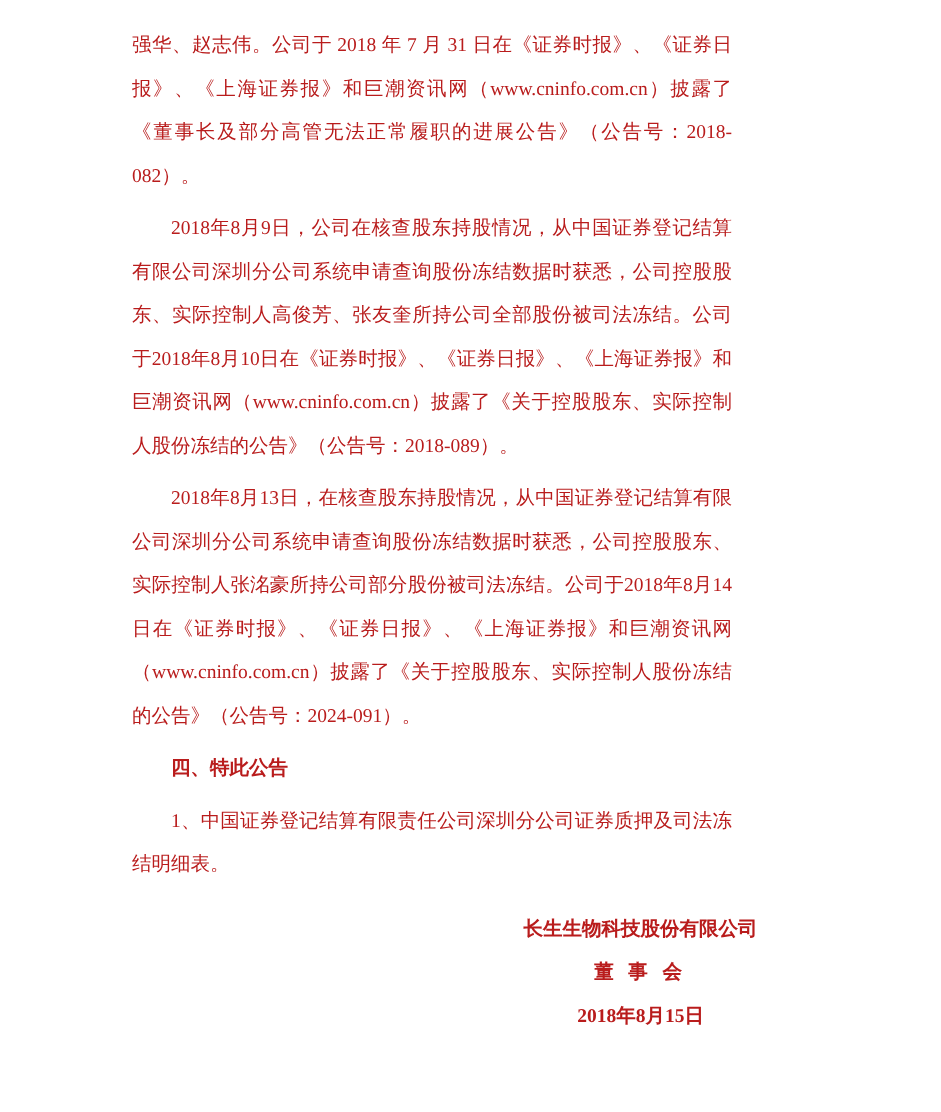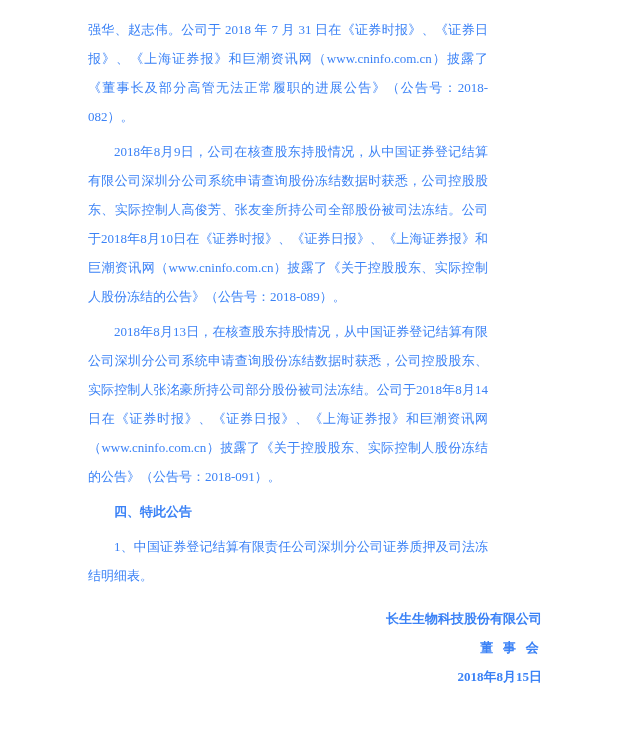--- a/index.html
+++ b/index.html
@@ -10,21 +10,21 @@
   .page {
     position: relative;
     width: 575px;
     height: 741px;
     background: #ffffff;
     box-sizing: border-box;
     padding: 15px 87px 0 88px;
     font-family: "Liberation Serif", "DejaVu Serif", serif;
     font-size: 13px;
     line-height: 29px;
-    color: #3b82f6;
+    color: #b91c1c;
     overflow: hidden;
   }
   .para {
     margin: 0 0 6px 0;
     text-align: justify;
     text-indent: 2em;
     word-break: break-word;
   }
   .para.no-indent {
     text-indent: 0;
@@ -39,36 +39,35 @@
   .signature {
     margin-top: 14px;
     margin-left: 224px;
     width: 230px;
     text-align: center;
     font-weight: bold;
   }
   .sig-line {
     line-height: 29px;
     white-space: nowrap;
-    text-align: right;
   }
   .sig-board {
     letter-spacing: 0.25em;
   }
 </style>
 </head>
 <body>
 
 <div class="page">
 
   <p class="para no-indent">强华、赵志伟。公司于 2018 年 7 月 31 日在《证券时报》、《证券日报》、《上海证券报》和巨潮资讯网（www.cninfo.com.cn）披露了《董事长及部分高管无法正常履职的进展公告》（公告号：2018-082）。</p>
 
   <p class="para">2018年8月9日，公司在核查股东持股情况，从中国证券登记结算有限公司深圳分公司系统申请查询股份冻结数据时获悉，公司控股股东、实际控制人高俊芳、张友奎所持公司全部股份被司法冻结。公司于2018年8月10日在《证券时报》、《证券日报》、《上海证券报》和巨潮资讯网（www.cninfo.com.cn）披露了《关于控股股东、实际控制人股份冻结的公告》（公告号：2018-089）。</p>
 
-  <p class="para">2018年8月13日，在核查股东持股情况，从中国证券登记结算有限公司深圳分公司系统申请查询股份冻结数据时获悉，公司控股股东、实际控制人张洺豪所持公司部分股份被司法冻结。公司于2018年8月14日在《证券时报》、《证券日报》、《上海证券报》和巨潮资讯网（www.cninfo.com.cn）披露了《关于控股股东、实际控制人股份冻结的公告》（公告号：2018-091）。</p>
+  <p class="para">2018年8月13日，在核查股东持股情况，从中国证券登记结算有限公司深圳分公司系统申请查询股份冻结数据时获悉，公司控股股东、实际控制人张洺豪所持公司部分股份被司法冻结。公司于2018年8月14日在《证券时报》、《证券日报》、《上海证券报》和巨潮资讯网（www.cninfo.com.cn）披露了《关于控股股东、实际控制人股份冻结的公告》（公告号：2024-091）。</p>
 
 
   <h3 class="section-heading">四、特此公告</h3>
 
   <p class="para">1、中国证券登记结算有限责任公司深圳分公司证券质押及司法冻结明细表。</p>
 
 
   <div class="signature">
     <div class="sig-line">长生生物科技股份有限公司</div>
     <div class="sig-line sig-board">董 事 会</div>

